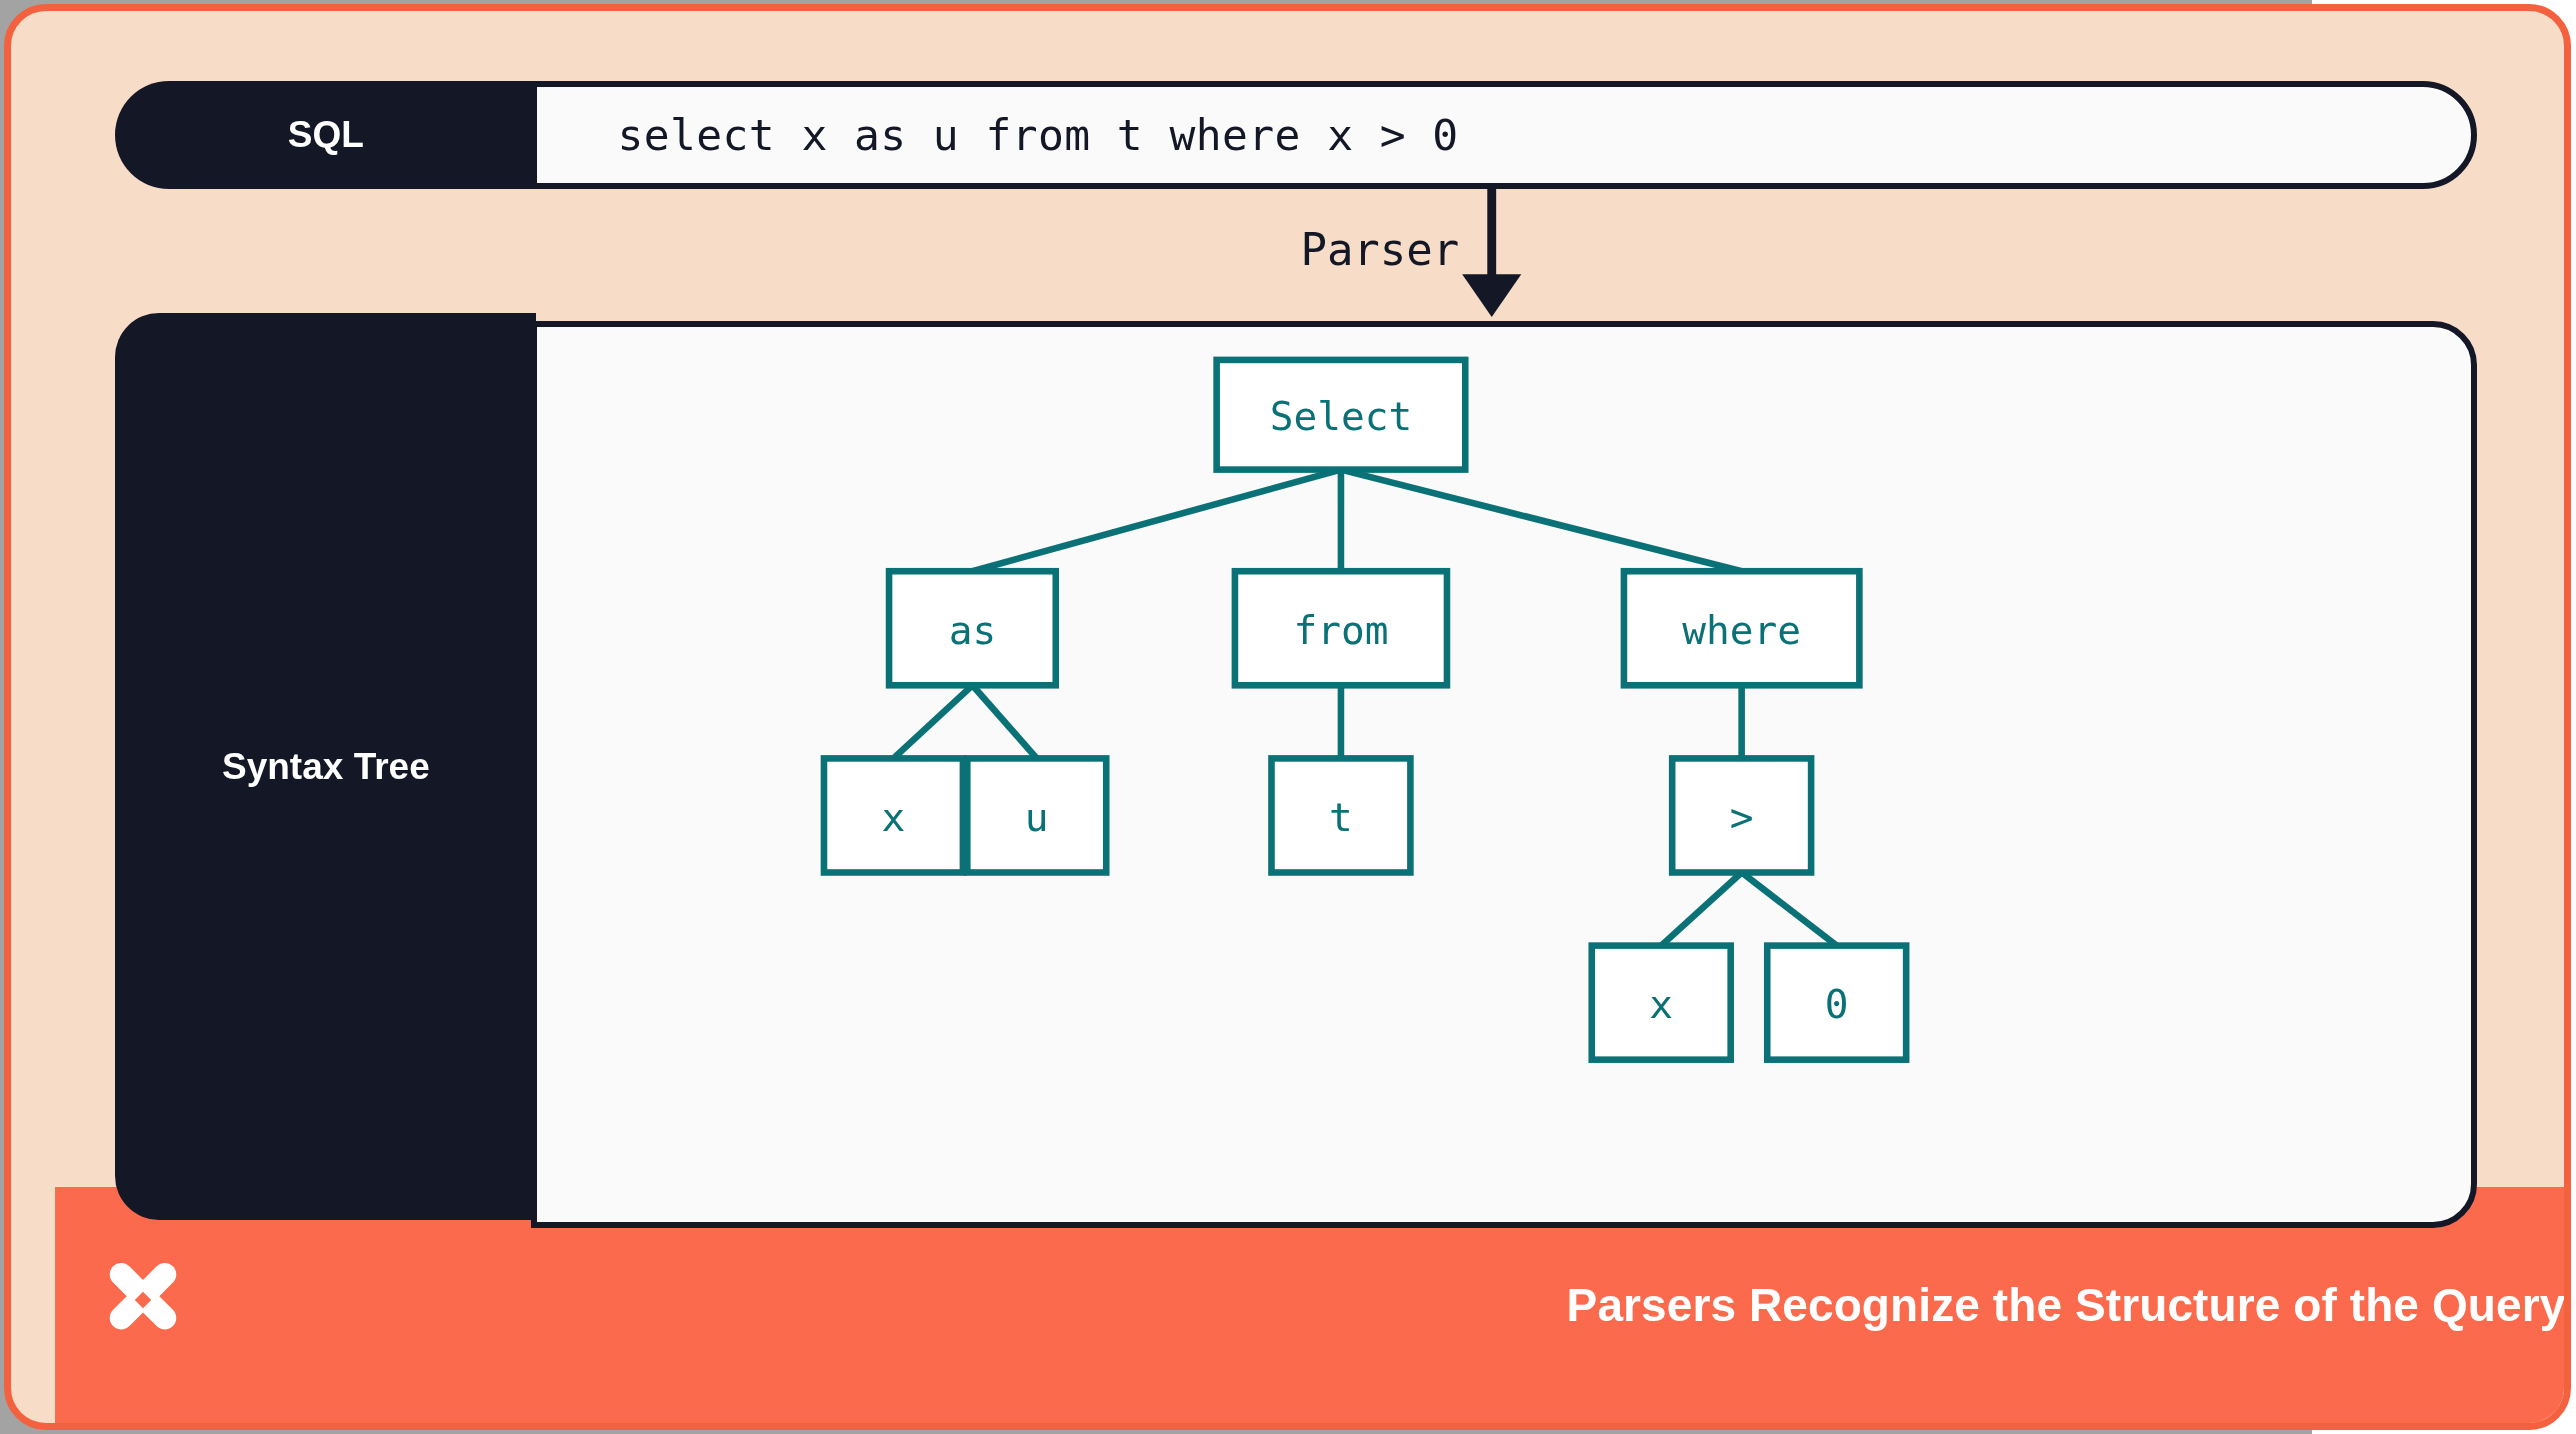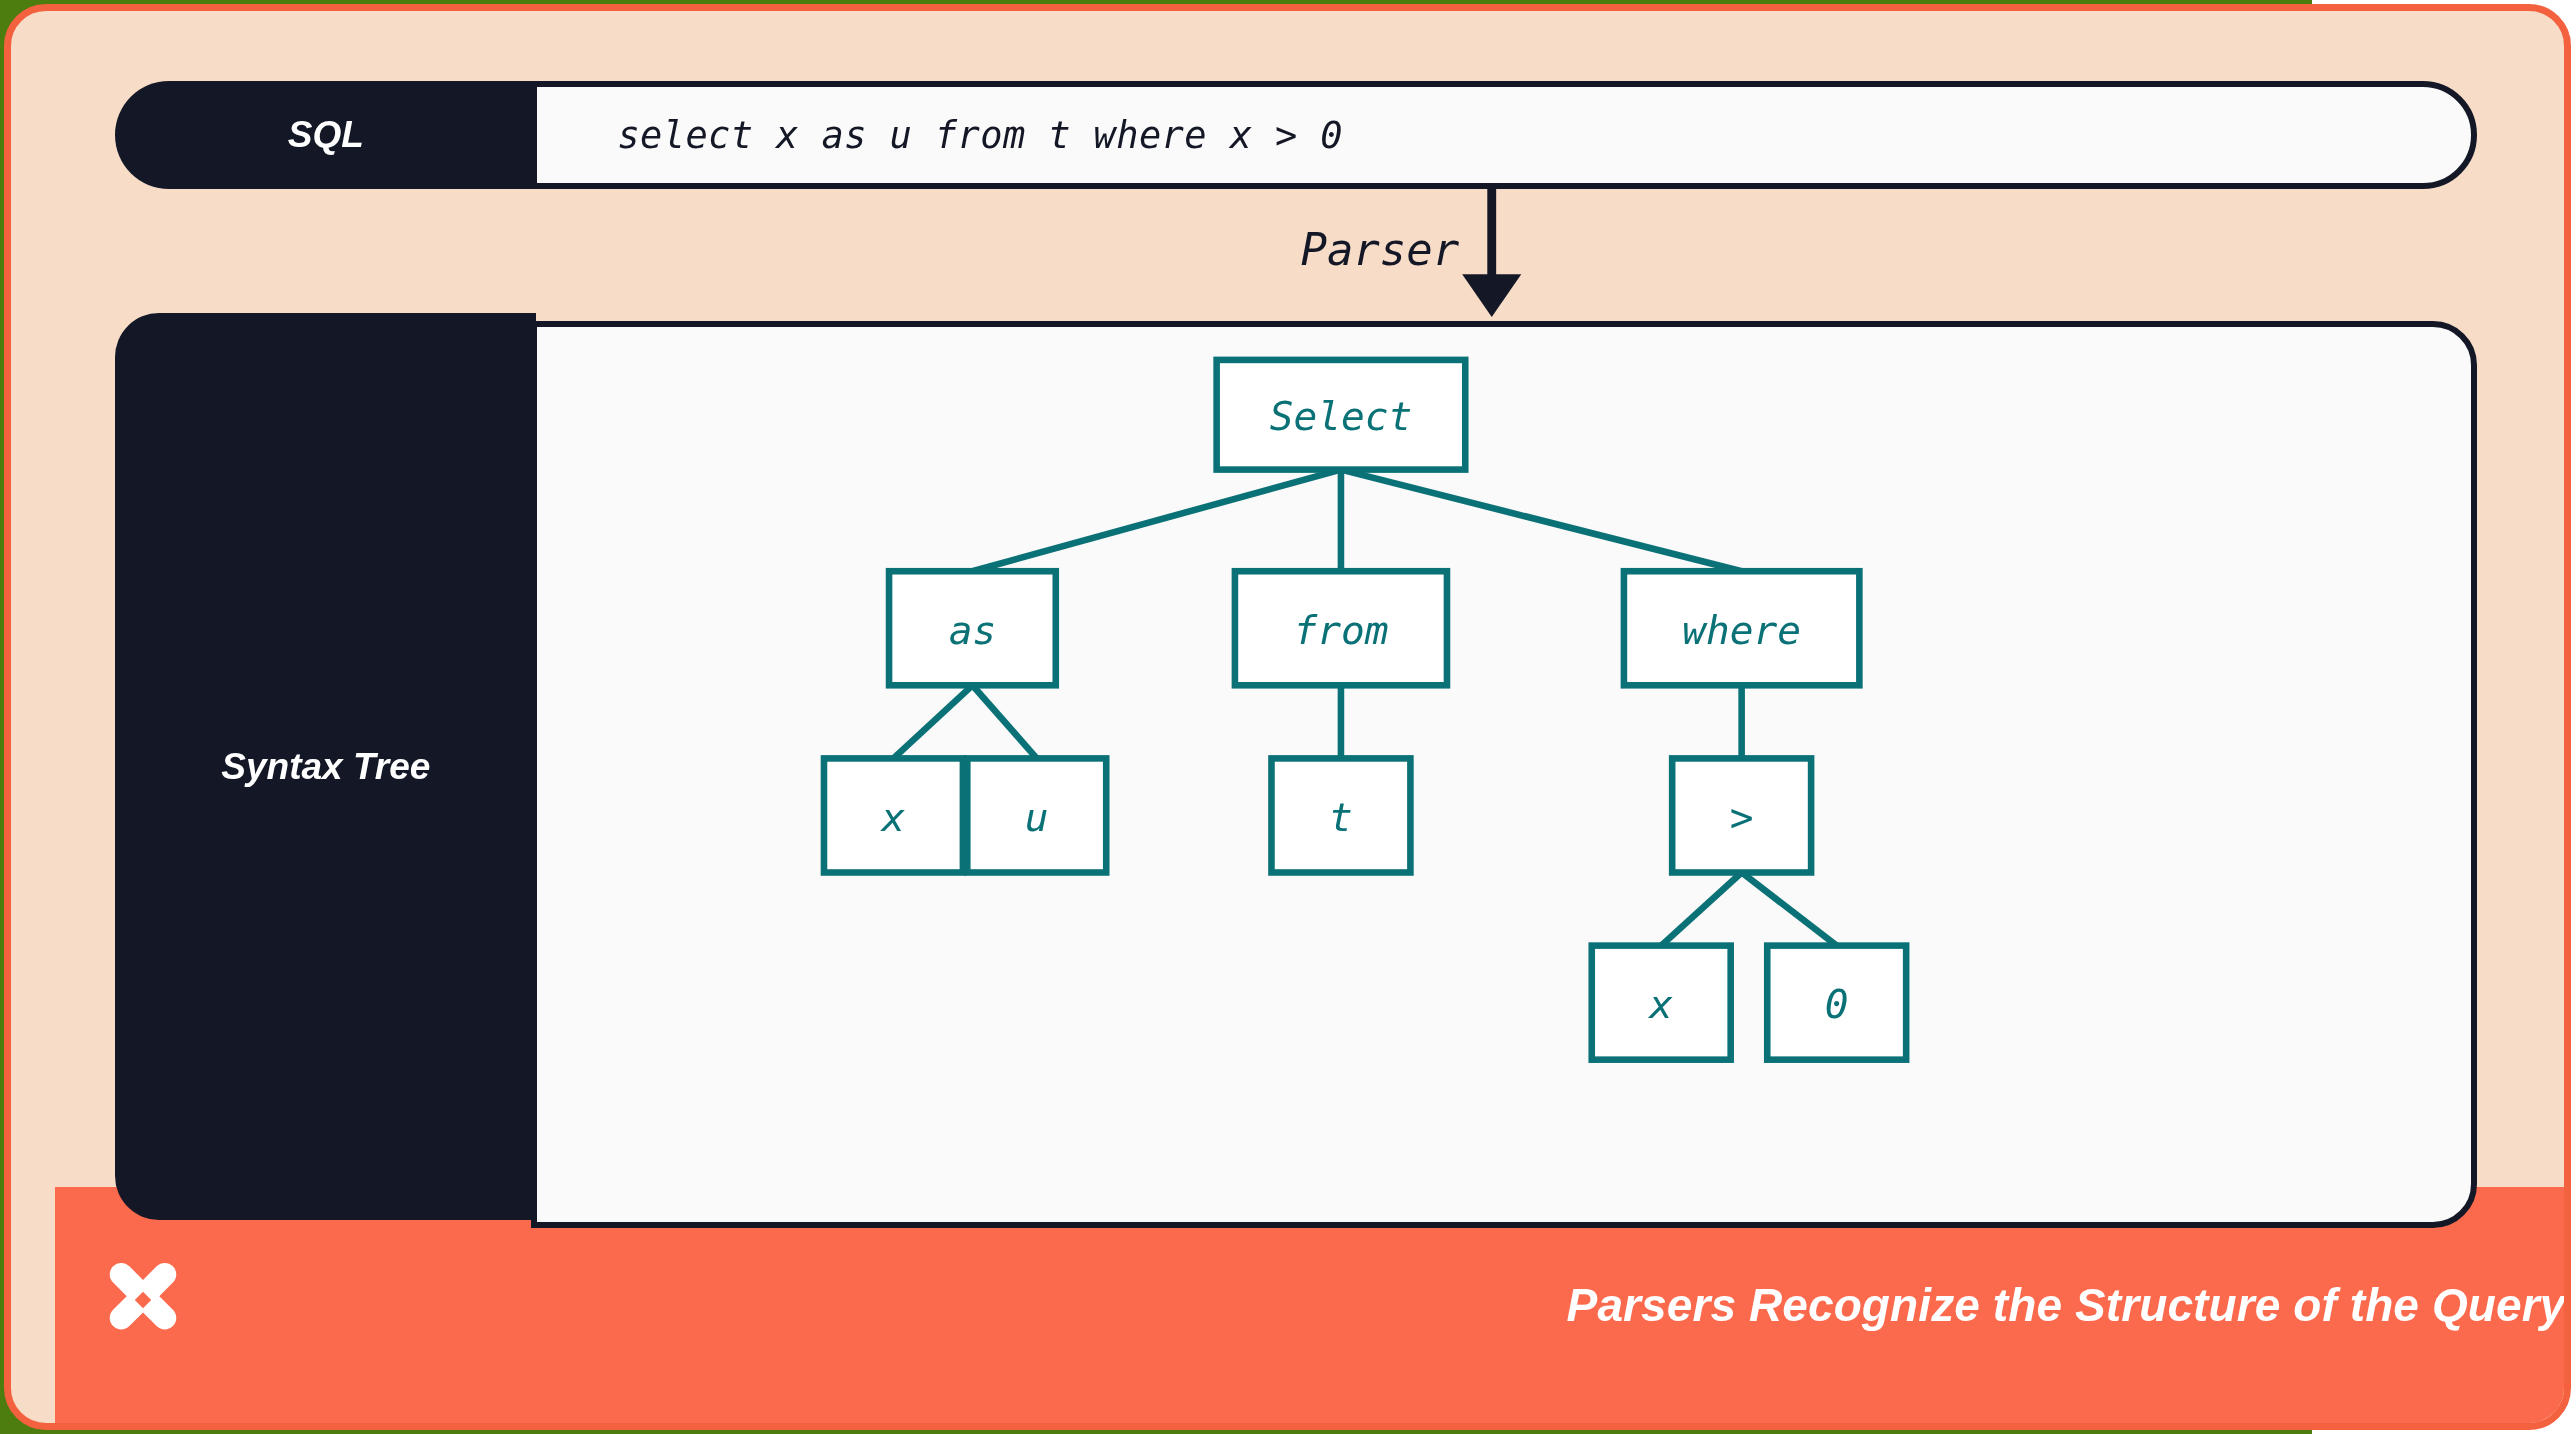--- a/index.html
+++ b/index.html
@@ -11,22 +11,21 @@
     width: 2576px;
     height: 1435px;
     font-family: "Liberation Sans", sans-serif;
     overflow: hidden;
   }
 
   #stage {
     position: relative;
     width: 2312px;
     height: 1435px;
-    background: #4d7c0f;
-    font-style: italic;
+    background: #a3a3a3;
   }
 
   
   .outer-frame {
     position: absolute;
     left: 4.4px;
     top: 4.4px;
     width: 2567px;
     height: 1426px;
     box-sizing: border-box;
@@ -103,21 +102,21 @@
     background: #FAFAFA;
     border: 6.7px solid #141826;
     border-radius: 0 54px 54px 0;
     display: flex;
     align-items: center;
     padding-left: 80px;
     z-index: 1;
   }
   .sql-value-text {
     color: #141826;
-    font-size: 37px;
+    font-size: 43px;
     font-family: "DejaVu Sans Mono", monospace;
     letter-spacing: 0.4px;
     white-space: pre;
   }
 
   
   .parser-arrow {
     position: absolute;
     left: 1260px;
     top: 176px;

